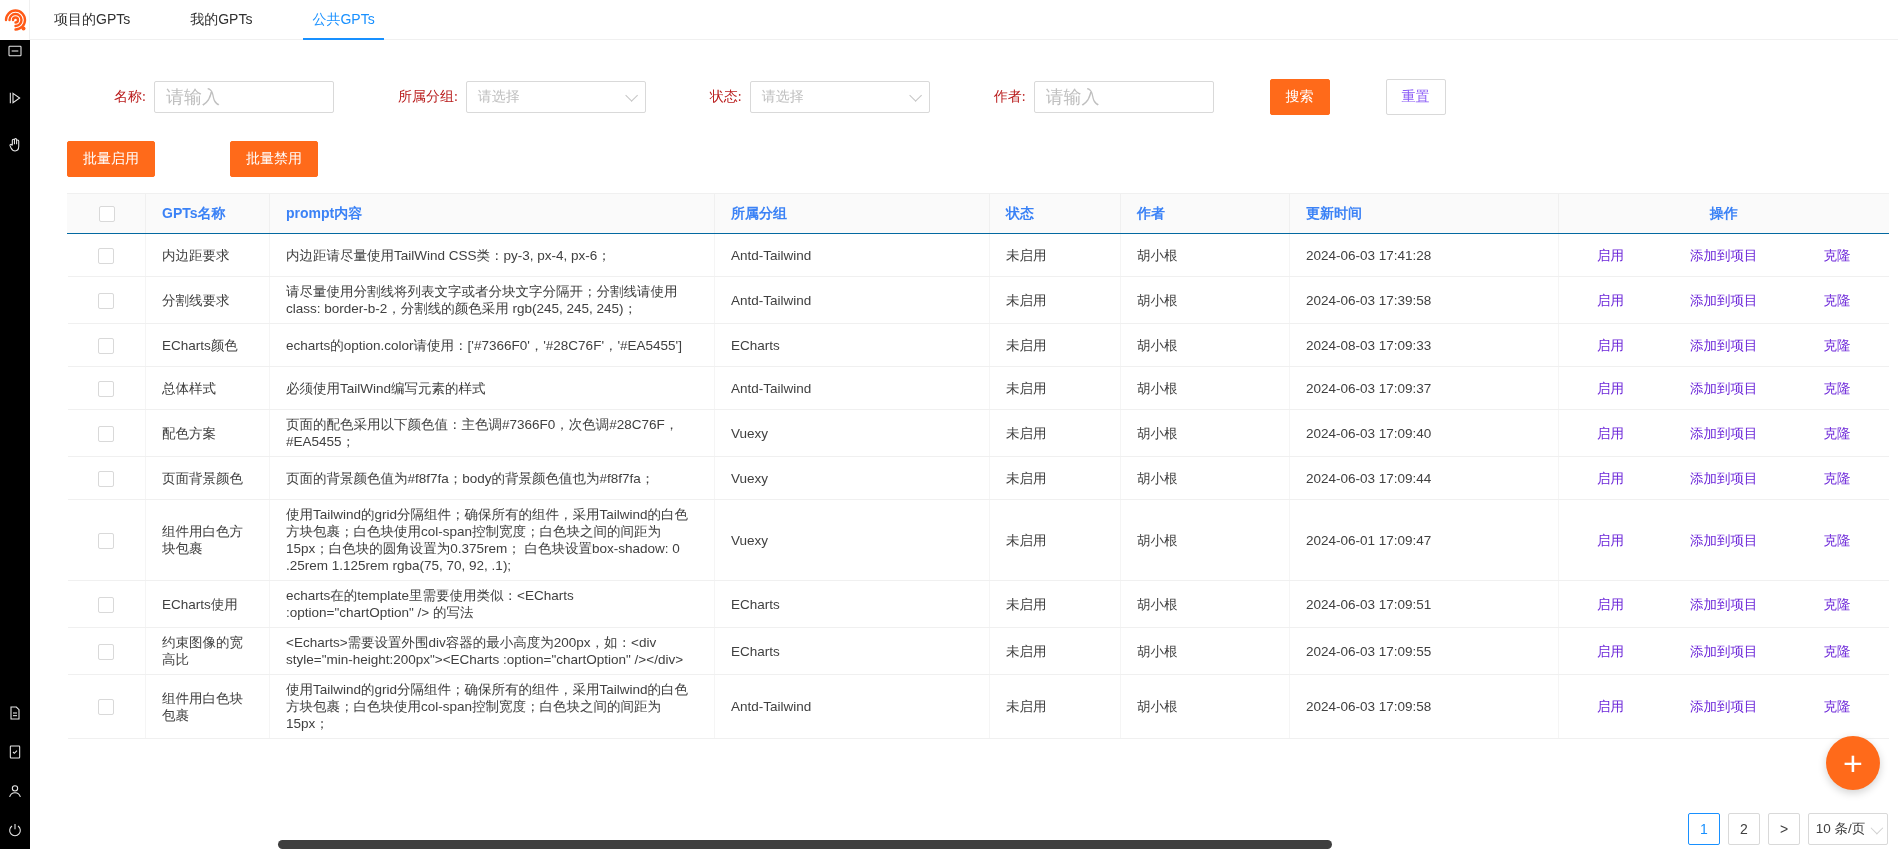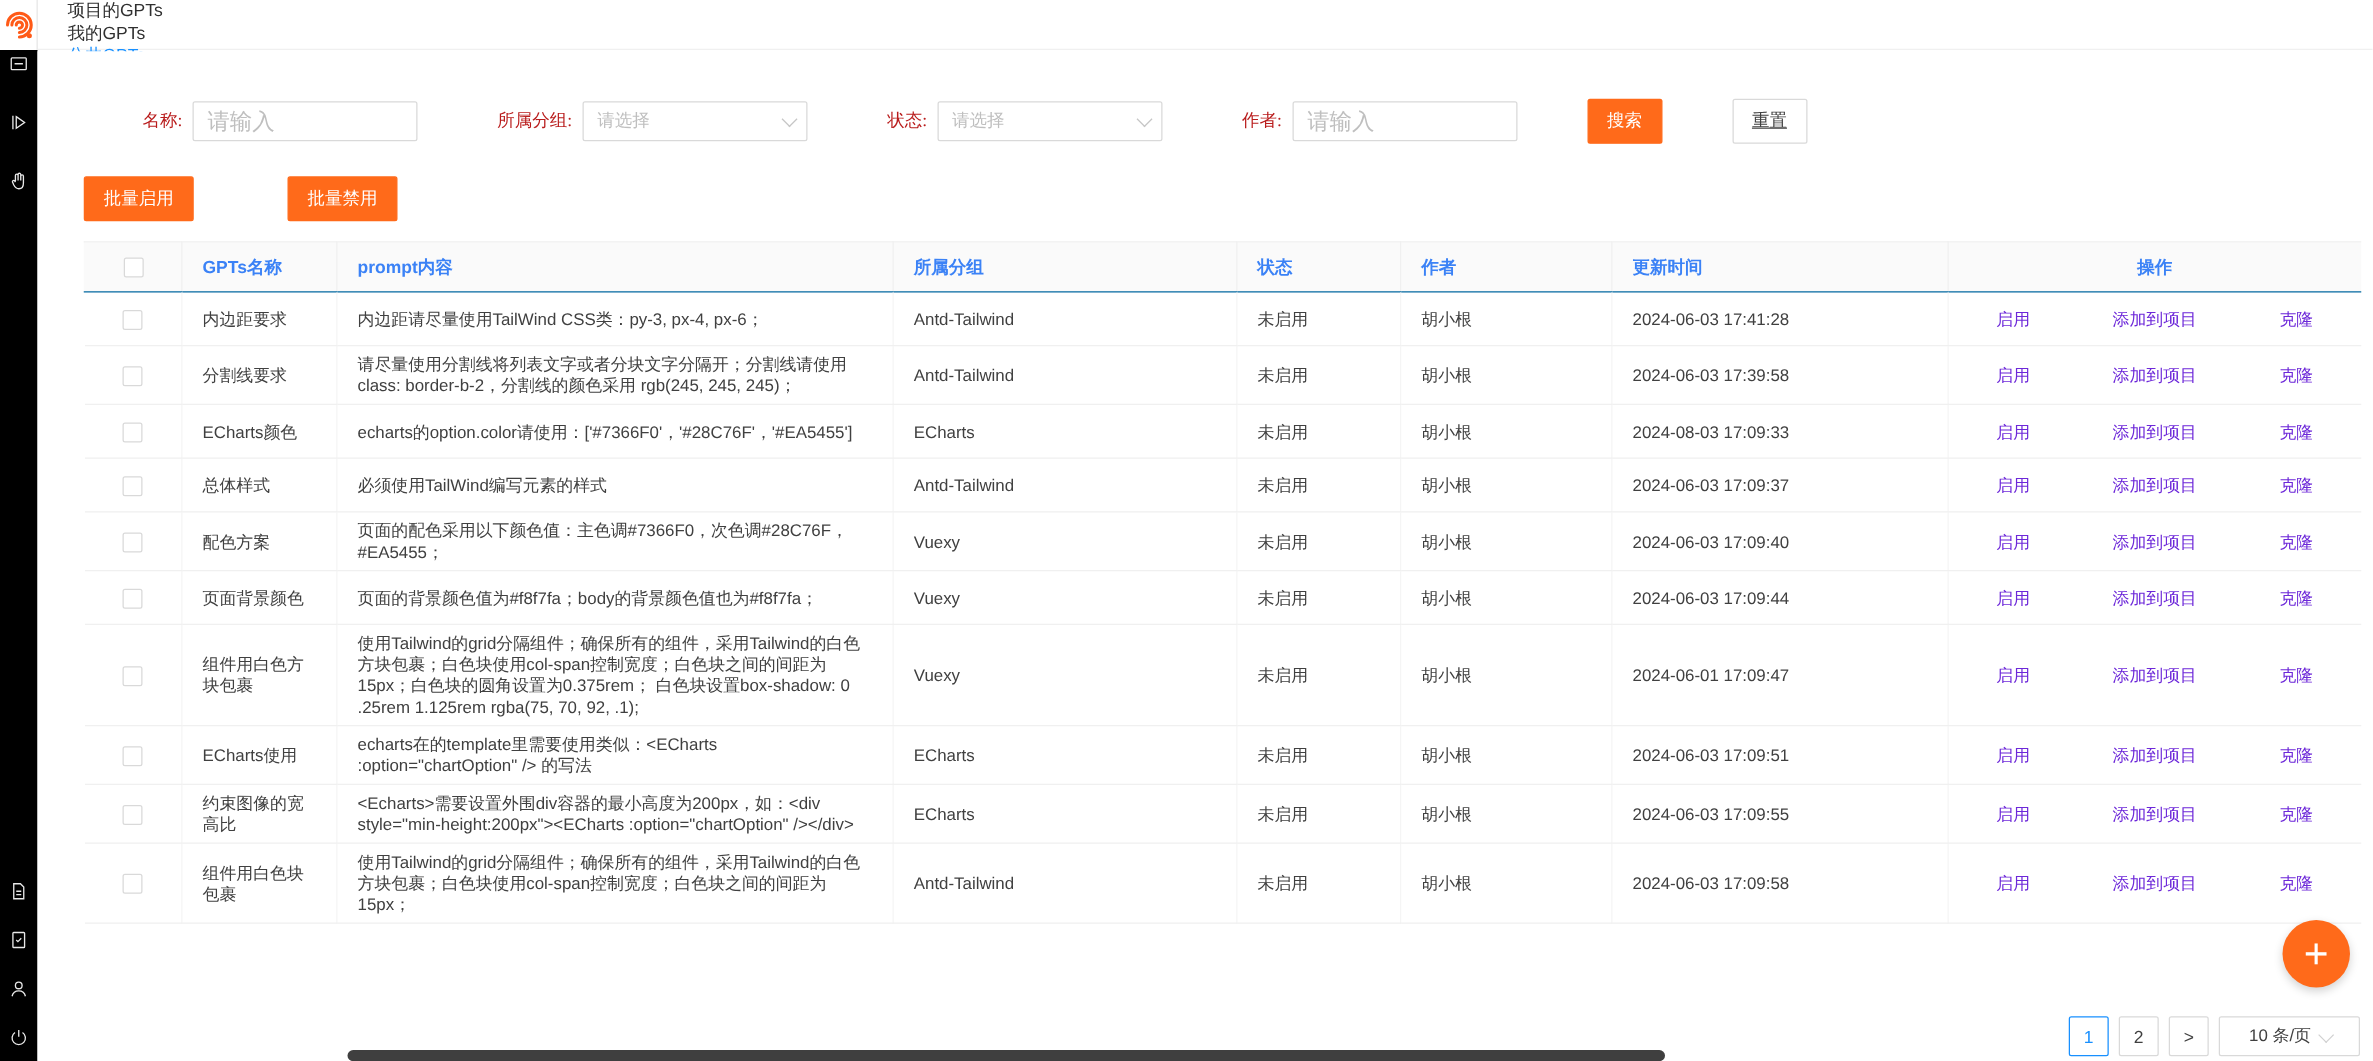--- a/index.html
+++ b/index.html
@@ -10,21 +10,21 @@
   .sidebar { position:absolute; left:0; top:0; width:30px; height:849px; background:#000; }
   .logo-box { position:absolute; left:0; top:0; width:30px; height:40px; background:#fff;
     border-right:1px solid #f0f0f0; display:flex; align-items:center; justify-content:center; }
   .side-icons-top { position:absolute; left:0; top:42px; width:30px; display:flex; flex-direction:column; align-items:center; gap:30px; }
   .side-icons-bottom { position:absolute; left:0; top:704px; width:30px; display:flex; flex-direction:column; align-items:center; gap:22px; }
   .side-ic { width:17px; height:17px; display:flex; align-items:center; justify-content:center; cursor:pointer; }
   .side-ic svg { width:16px; height:16px; stroke:#e8e8e8; fill:none; stroke-width:1.6; }
 
   
   .navbar { position:absolute; left:30px; top:0; right:0; height:40px; background:#fff;
-    border-bottom:1px solid #f0f0f0; display:flex; align-items:stretch; padding-left:15px;flex-direction:column; }
+    border-bottom:1px solid #f0f0f0; display:flex; align-items:stretch; padding-left:15px; }
   .nav-tab { font-size:14px; color:#303030; padding:0 9px; margin-right:42px; display:flex;
     align-items:center; cursor:pointer; position:relative; }
   .nav-tab.active { color:#1890ff; }
   .nav-tab.active::after { content:""; position:absolute; left:0; right:0; bottom:-1px; height:2px; background:#1890ff; }
 
   
   .content { position:absolute; left:30px; top:41px; right:0; bottom:0; background:#fff; }
 
   
   .filters { display:flex; align-items:center; margin:38px 0 0 84px; }
@@ -34,21 +34,21 @@
   .f-input input { border:none; outline:none; width:100%; font-size:18px; color:#404040;
     font-family:inherit; background:transparent; }
   .f-input input::placeholder { color:#bfbfbf; }
   .f-select { justify-content:space-between; color:#bfbfbf; cursor:pointer; }
   .chev { width:9px; height:9px; border-right:1.5px solid #c6c6c6; border-bottom:1.5px solid #c6c6c6;
     transform:rotate(45deg) translateY(-3px); }
   .gap64 { width:64px; } .gap56 { width:56px; }
   .btn { height:36px; border-radius:2px; font-size:14px; padding:0 15px; cursor:pointer;
     border:1px solid transparent; font-family:inherit; }
   .btn-orange { background:#ff6a1a; color:#fff; border-color:#ff6a1a; }
-  .btn-plain { background:#fff; color:#404040; border-color:#d9d9d9;text-decoration:underline; }
+  .btn-plain { background:#fff; color:#8b5cf6; border-color:#d9d9d9; }
 
   
   .batch-row { margin:26px 0 0 37px; display:flex; gap:75px; }
 
   
   .tbl-wrap { margin:16px 0 0 37px; width:1821px; }
   table { border-collapse:collapse; table-layout:fixed; width:1821px; font-size:13.5px; }
   col.c0{width:78px;} col.c1{width:124px;} col.c2{width:445px;} col.c3{width:275px;}
   col.c4{width:131px;} col.c5{width:169px;} col.c6{width:269px;} col.c7{width:330px;}
   thead th { background:#fafafa; font-weight:700; font-size:14px; color:#3b82f6; text-align:left;
@@ -64,21 +64,21 @@
   .checkbox { display:inline-block; width:16px; height:16px; border:1px solid #d9d9d9;
     border-radius:2px; background:#fff; cursor:pointer; vertical-align:middle; }
   .act-cell { display:flex; justify-content:space-between; padding:0 22px; }
   .link { color:#6d28d9; cursor:pointer; white-space:nowrap; }
 
   
   .pager { position:absolute; right:10px; top:772px; display:flex; align-items:center; gap:8px; }
   .pg-item { min-width:32px; height:32px; border:1px solid #d9d9d9; border-radius:2px; background:#fff;
     display:flex; align-items:center; justify-content:center; font-size:14px; color:#404040; cursor:pointer; }
   .pg-item.active { border-color:#1890ff; color:#1890ff; }
-  .pg-size { width:113px; height:32px; border:1px solid #d9d9d9; border-radius:2px; background:#fff;
+  .pg-size { width:80px; height:32px; border:1px solid #d9d9d9; border-radius:2px; background:#fff;
     display:flex; align-items:center; justify-content:center; gap:6px; font-size:13.5px; color:#404040; cursor:pointer; }
   .pg-size .chev { transform:rotate(45deg) translateY(-2px); border-color:#d0d0d0; }
 
   
   .fab { position:absolute; left:1826px; top:736px; width:54px; height:54px; border-radius:50%;
     background:#ff6a1a; color:#fff; display:flex; align-items:center; justify-content:center;
     font-size:34px; font-weight:300; cursor:pointer; box-shadow:0 3px 8px rgba(0,0,0,.18); z-index:5; }
 
   
   .bottom-bar { position:absolute; left:278px; bottom:0; width:1054px; height:9px;

